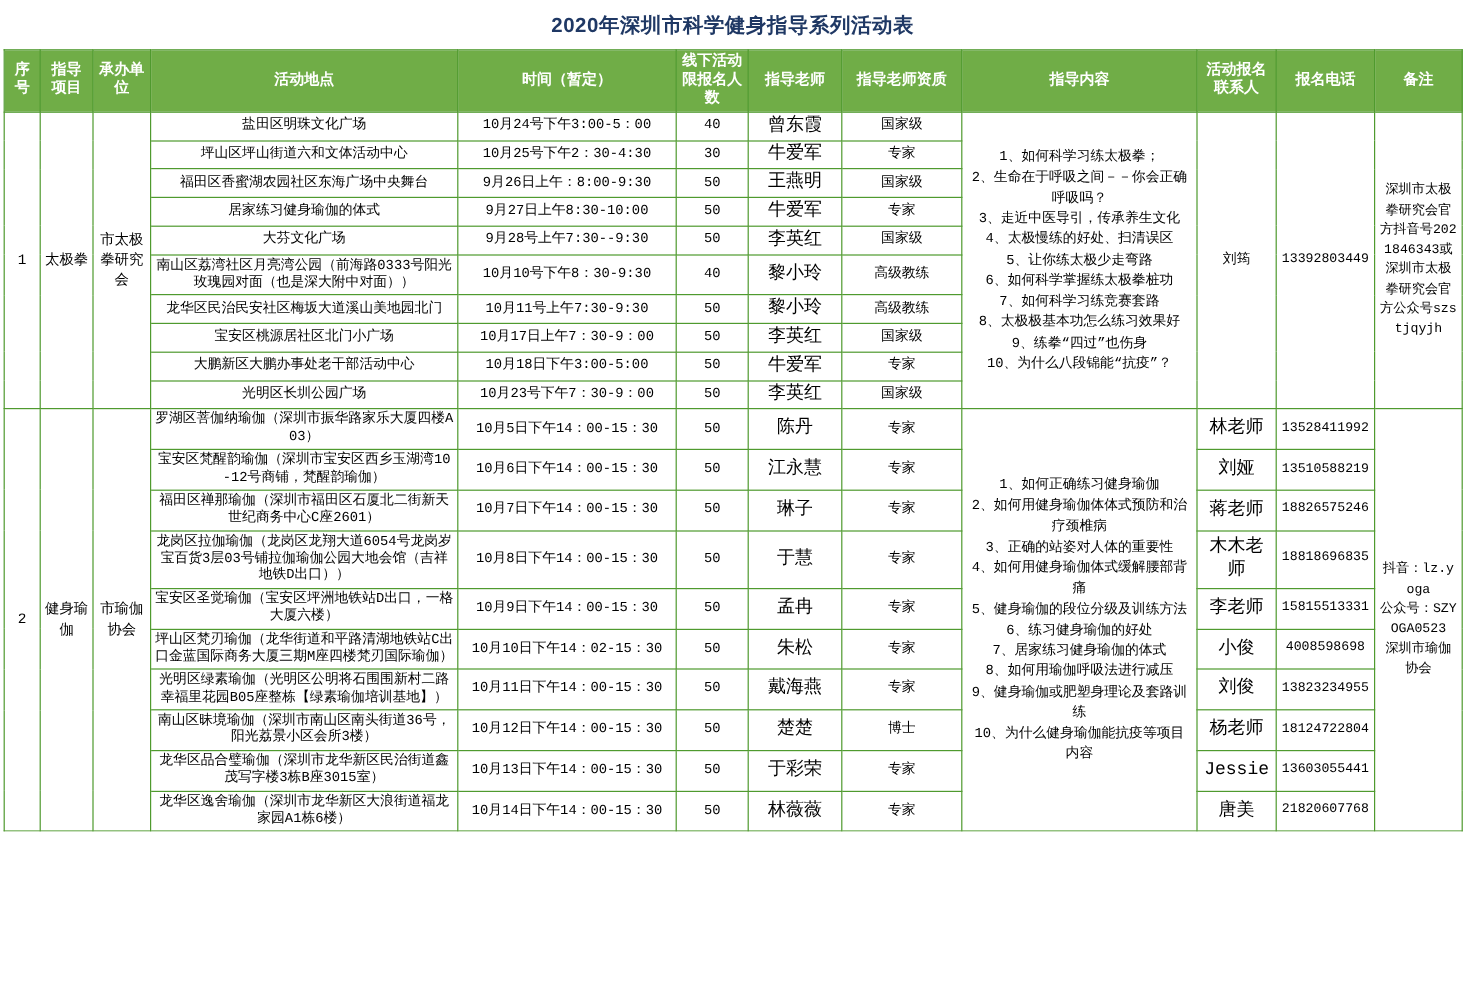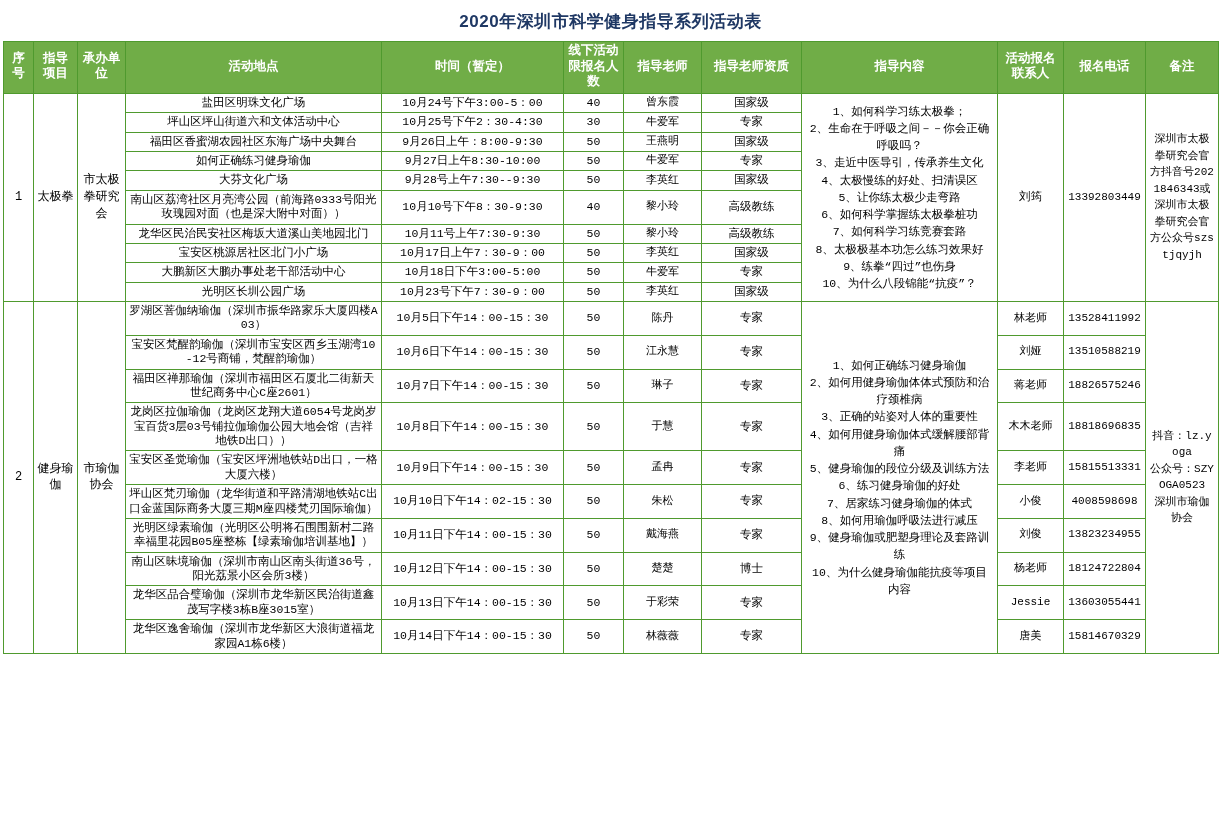--- a/index.html
+++ b/index.html
@@ -52,21 +52,21 @@
     line-height:1.4;
   }
   td.place{font-size:11.5px;margin-left:44px;}
   td.remark{
     font-size:11px;
     line-height:1.5;
     padding:3px 4px;
     margin-top:12px;
   }
   td.phone{font-size:11px;}
-  td.teachername{font-size:11px;}
+  td.teachername{font-size:15px;}
   
   col.c0{width:30px;}
   col.c1{width:44px;}
   col.c2{width:48px;}
   col.c3{width:256px;}
   col.c4{width:182px;}
   col.c5{width:60px;}
   col.c6{width:78px;}
   col.c7{width:100px;}
   col.c8{width:196px;}
@@ -144,21 +144,21 @@
           <td class="">专家</td>
         </tr>
         <tr>
           <td class="place">福田区香蜜湖农园社区东海广场中央舞台</td>
           <td class="">9月26日上午：8:00-9:30</td>
           <td class="">50</td>
           <td class="teachername">王燕明</td>
           <td class="">国家级</td>
         </tr>
         <tr>
-          <td class="place">如何正确练习健身瑜伽</td>
+          <td class="place">居家练习健身瑜伽的体式</td>
           <td class="">9月27日上午8:30-10:00</td>
           <td class="">50</td>
           <td class="teachername">牛爱军</td>
           <td class="">专家</td>
         </tr>
         <tr>
           <td class="place">大芬文化广场</td>
           <td class="">9月28号上午7:30--9:30</td>
           <td class="">50</td>
           <td class="teachername">李英红</td>
@@ -296,18 +296,18 @@
           <td class="teachername">Jessie</td>
           <td class="phone">13603055441</td>
         </tr>
         <tr>
           <td class="place">龙华区逸舍瑜伽（深圳市龙华新区大浪街道福龙家园A1栋6楼）</td>
           <td class="">10月14日下午14：00-15：30</td>
           <td class="">50</td>
           <td class="teachername">林薇薇</td>
           <td class="">专家</td>
           <td class="teachername">唐美</td>
-          <td class="phone">15814670329</td>
+          <td class="phone">21820607768</td>
         </tr>
       </tbody>
   </table>
 
 </div>
 
 </body></html>

